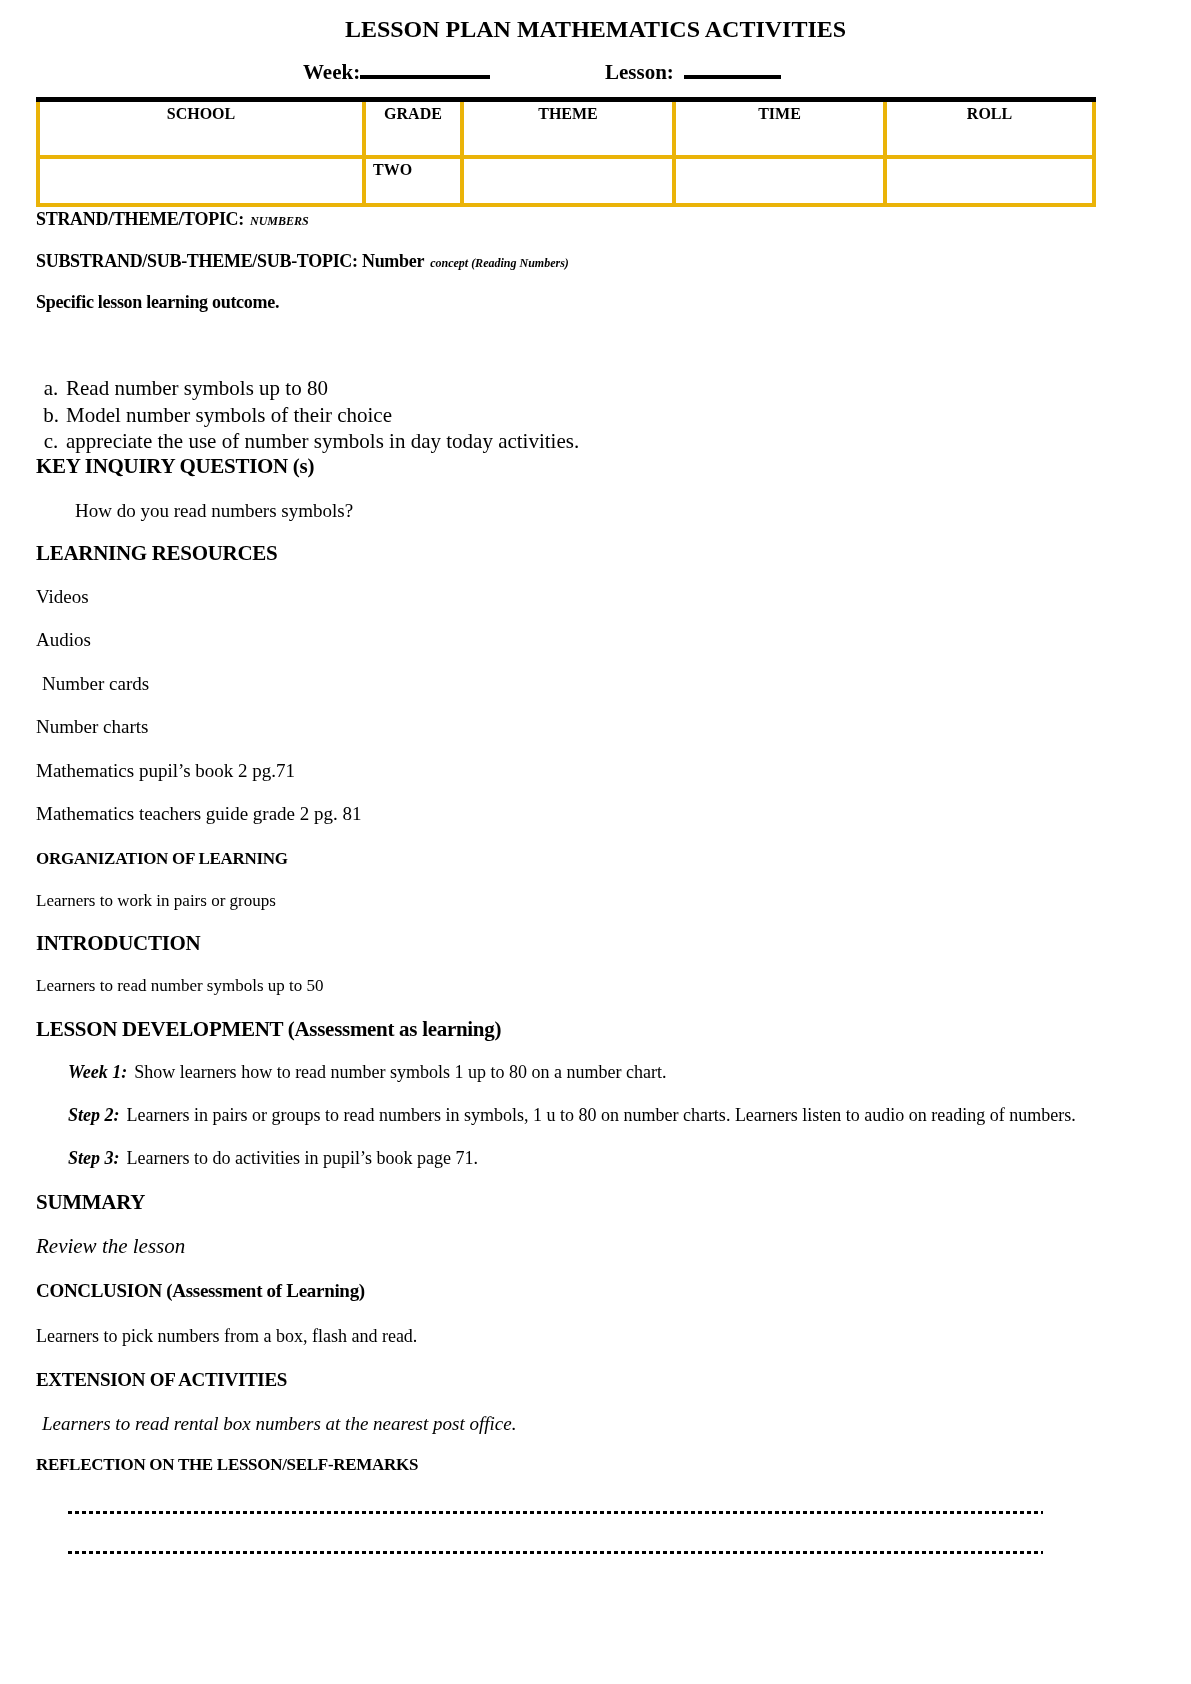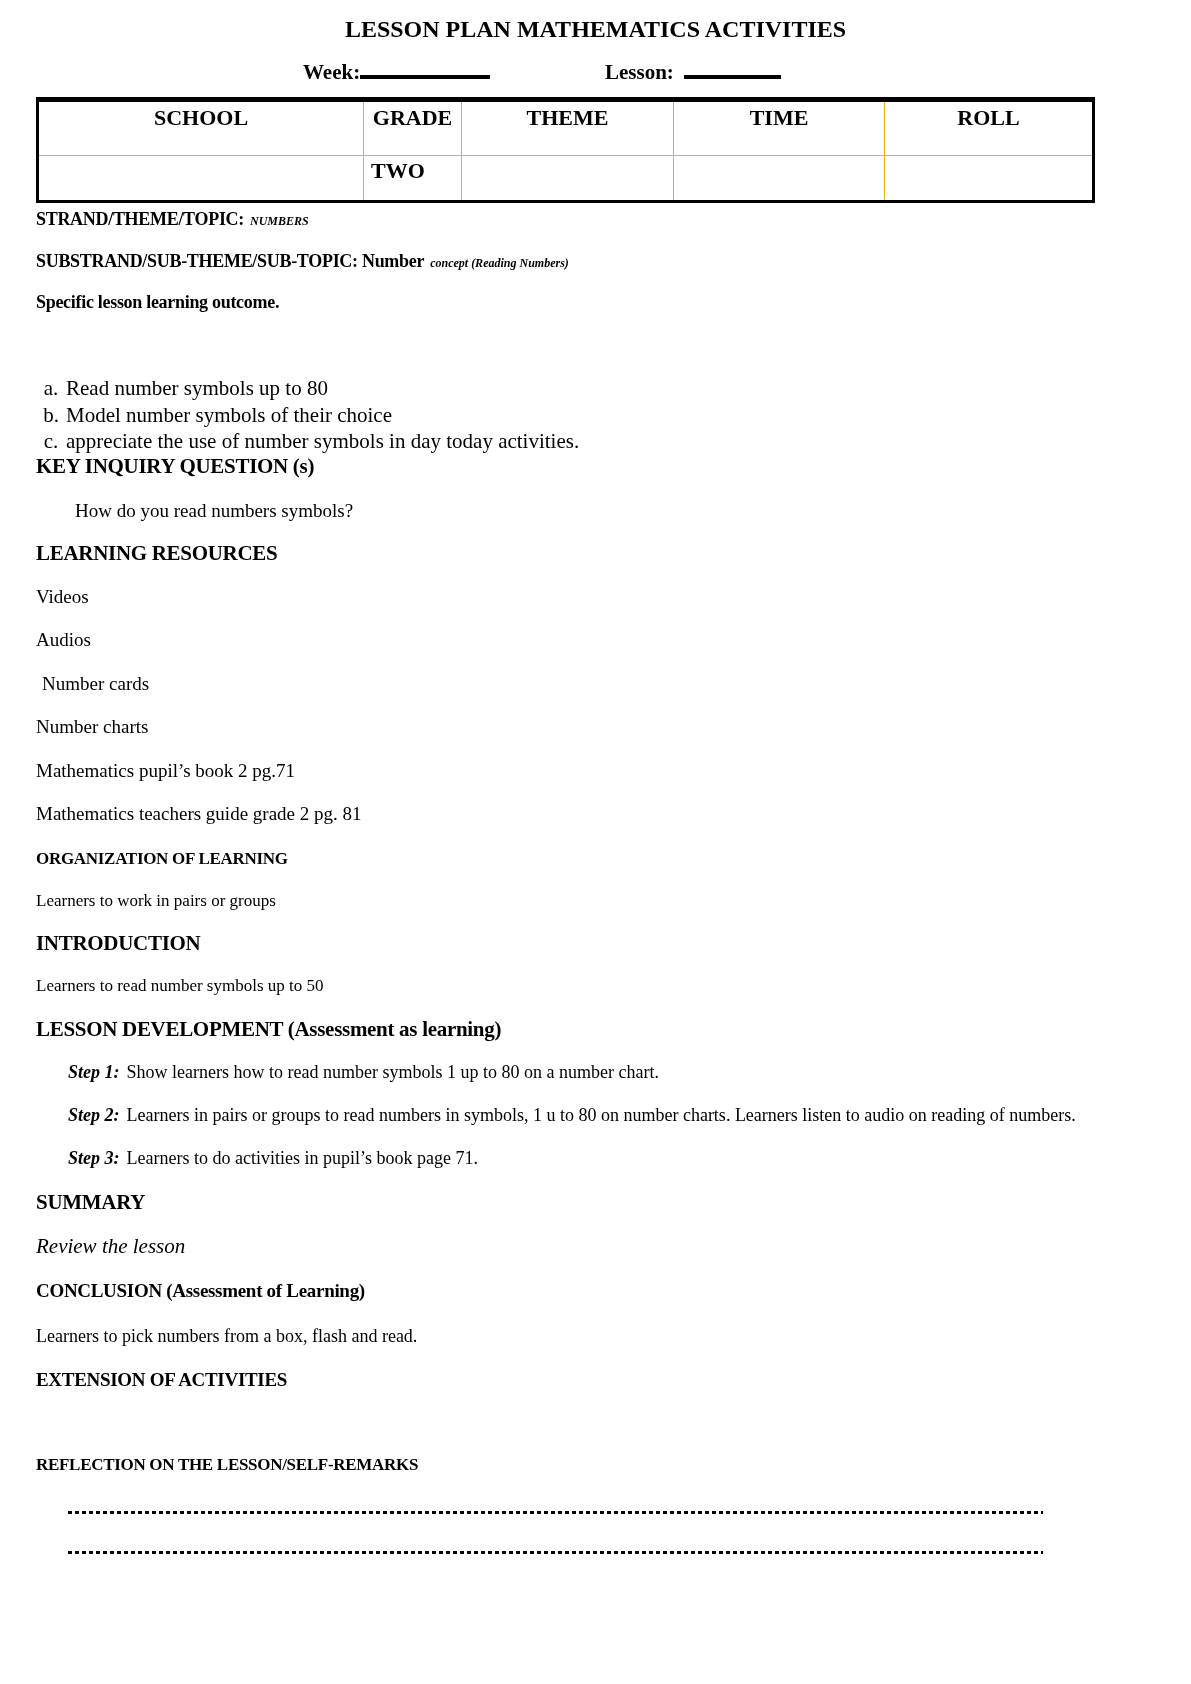--- a/index.html
+++ b/index.html
@@ -17,21 +17,21 @@
   .blank { display:inline-block; height:18px; border-bottom:4px solid #000; }
   .blank.week { width:130px; }
   .blank.lesson { width:97px; margin-left:10px; }
   .lesson-group { left:605px; }
 
   .info-table {
     position:absolute; left:36px; top:97px;
     border-collapse:collapse; table-layout:fixed;
     border:3px solid #000; border-top:5px solid #000;
   }
-  .info-table th, .info-table td { border:1px solid #eab308; font-size:22px; }
+  .info-table th, .info-table td { border:4px solid #eab308; font-size:16px; }
   .info-table th { font-weight:bold; text-align:center; vertical-align:top; padding:3px 2px 0 2px; height:50px; }
   .info-table td { font-weight:bold; text-align:left; vertical-align:top; padding:2px 0 0 7px; height:42px; }
 
   .b   { font-weight:bold; }
   .i   { font-style:italic; }
   .sz17 { font-size:17px; }
   .sz18 { font-size:18px; }
   .sz19 { font-size:19px; }
   .sz21 { font-size:21px; }
   .cond { letter-spacing:-0.3px; }
@@ -124,35 +124,36 @@
 
   <div class="line b sz17 cond" style="top:849px">ORGANIZATION OF LEARNING</div>
   <div class="line sz17" style="top:891px">Learners to work in pairs or groups</div>
 
   <div class="line b sz21 cond" style="top:931px">INTRODUCTION</div>
   <div class="line sz17" style="top:976px">Learners to read number symbols up to 50</div>
 
   <div class="line b sz21 cond" style="top:1017px">LESSON DEVELOPMENT (Assessment as learning)</div>
 
   <div class="line step" style="top:1062px">
-    <span class="step-label">Step 1:</span><span>Show learners how to read number symbols 1 up to 80 on a number chart.</span>
+    <span class="step-label">Week 1:</span><span>Show learners how to read number symbols 1 up to 80 on a number chart.</span>
   </div>
   <div class="line step" style="top:1105px">
     <span class="step-label">Step 2:</span><span>Learners in pairs or groups to read numbers in symbols, 1 u to 80 on number charts. Learners listen to audio on reading of numbers.</span>
   </div>
   <div class="line step" style="top:1148px">
     <span class="step-label">Step 3:</span><span>Learners to do activities in pupil’s book page 71.</span>
   </div>
 
   <div class="line b sz21 cond" style="top:1190px">SUMMARY</div>
   <div class="line i sz21" style="top:1234px">Review the lesson</div>
 
   <div class="line b sz19 cond" style="top:1280px">CONCLUSION (Assessment of Learning)</div>
   <div class="line sz18" style="top:1326px">Learners to pick numbers from a box, flash and read.</div>
 
   <div class="line b sz19 cond" style="top:1369px">EXTENSION OF ACTIVITIES</div>
+  <div class="line i sz19" style="left:42px; top:1413px">Learners to read rental box numbers at the nearest post office.</div>
 
   <div class="line b sz17 cond" style="top:1455px">REFLECTION ON THE LESSON/SELF-REMARKS</div>
 
   <div class="dotted" style="top:1511px"></div>
   <div class="dotted" style="top:1551px"></div>
 
 </div>
 
 </body></html>

